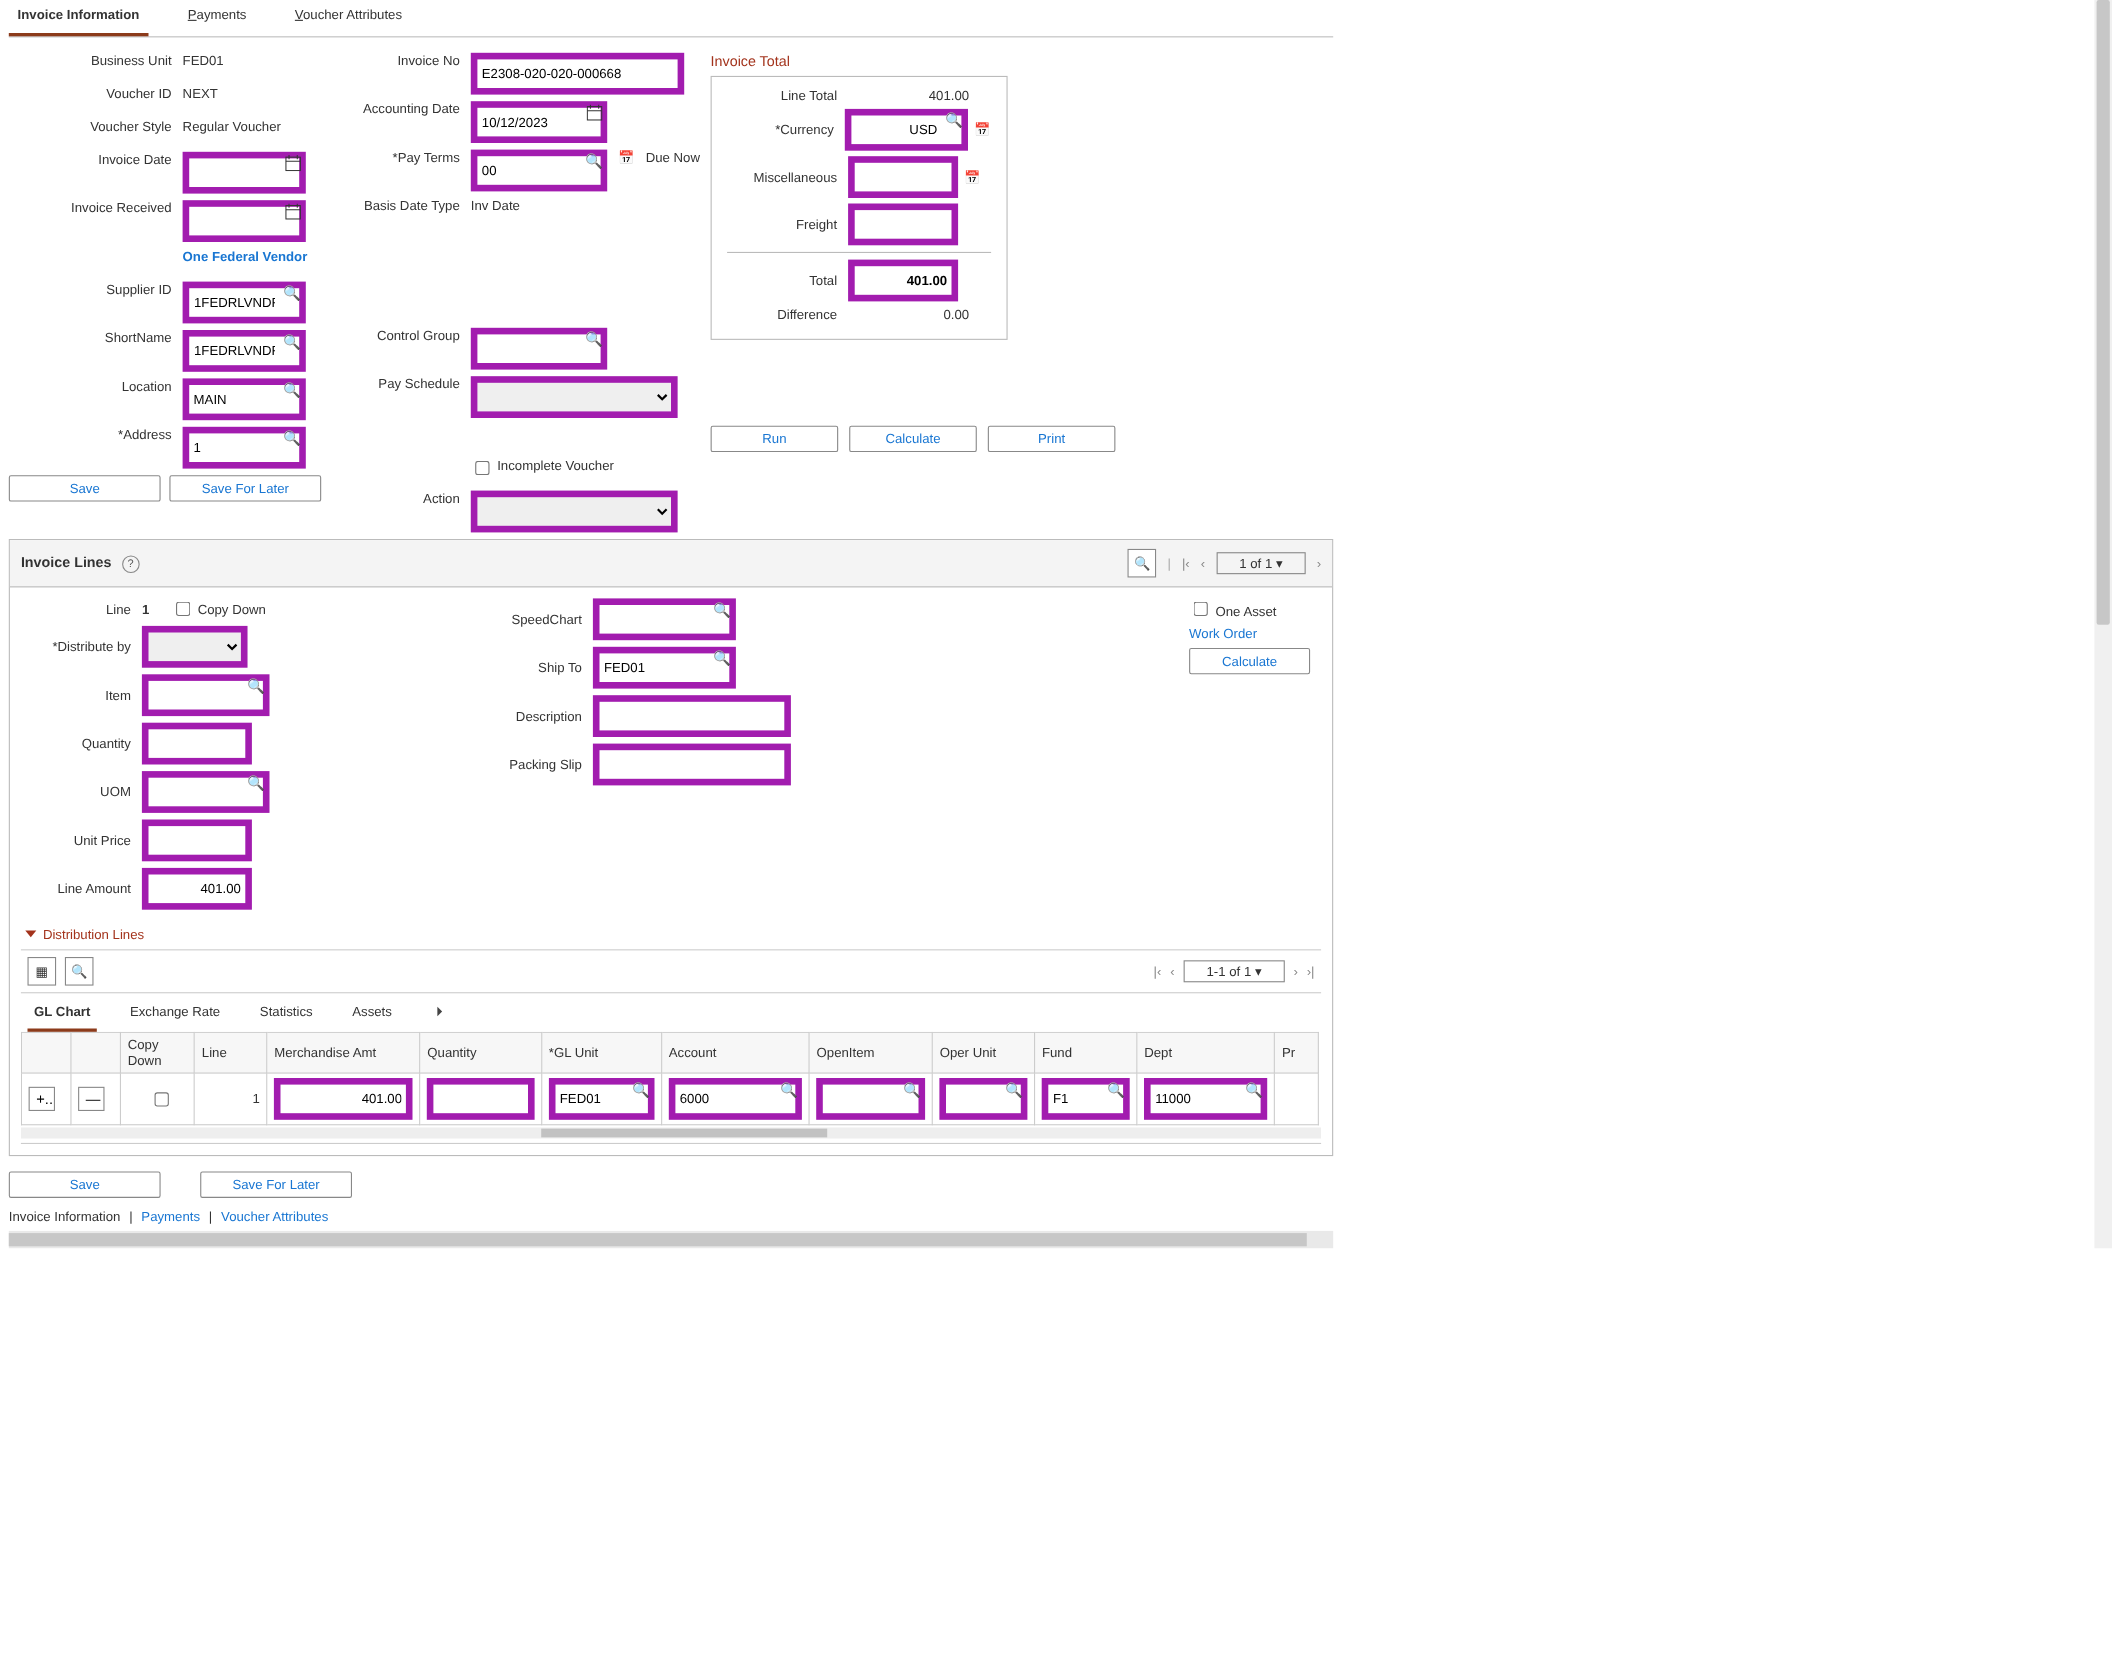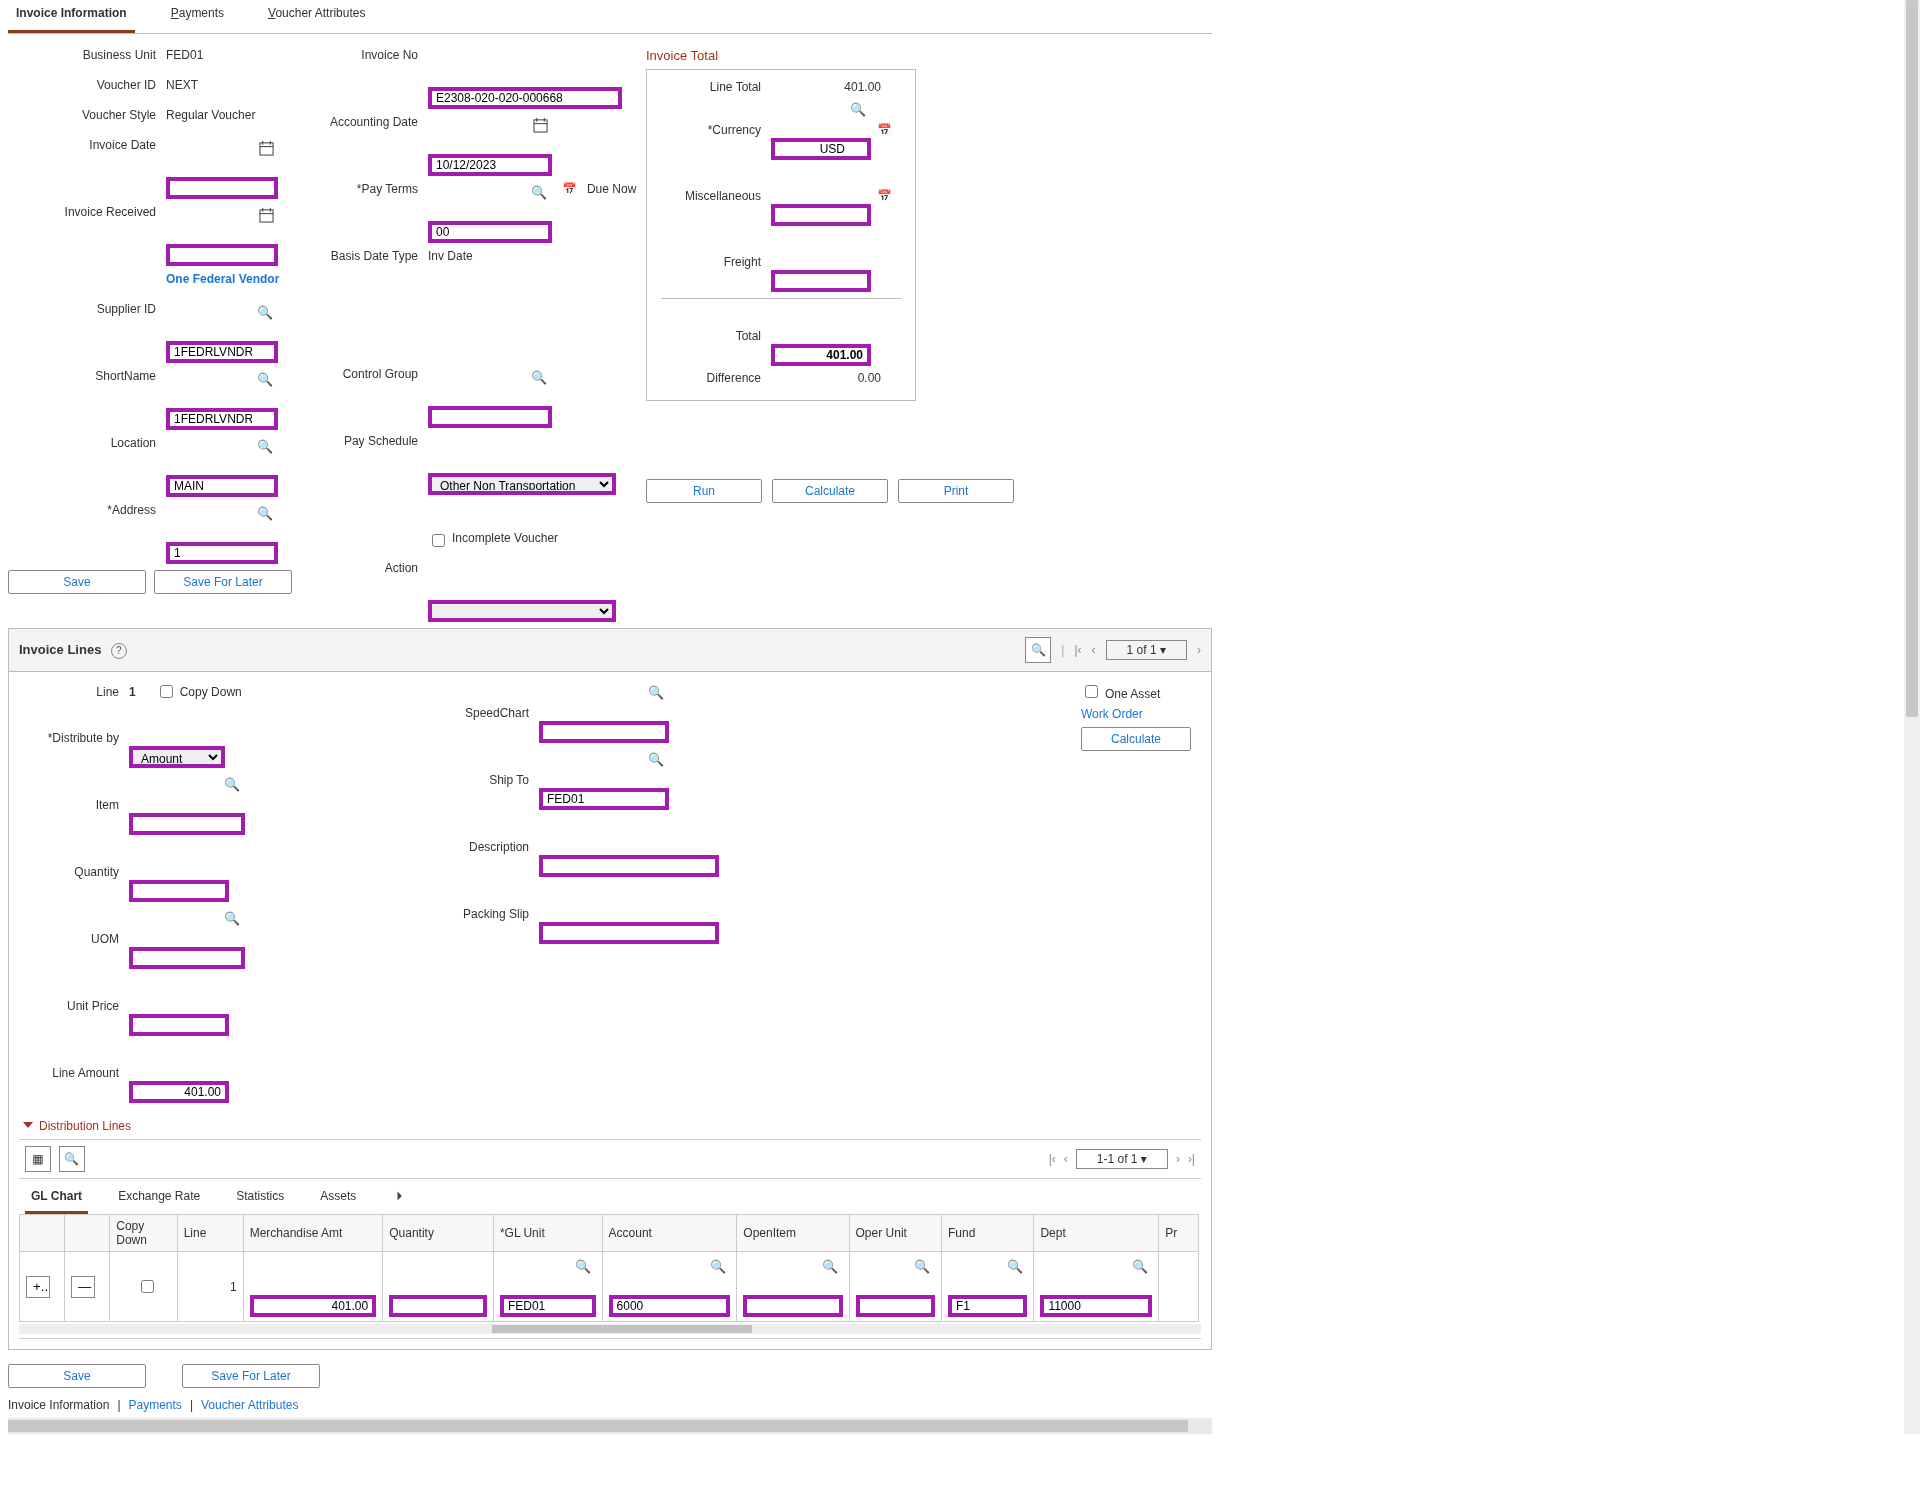--- a/index.html
+++ b/index.html
@@ -16,21 +16,21 @@
 
 .header-area{display:flex;align-items:flex-start;margin-top:14px;}
 .colA{width:290px;}
 .colB{width:340px;}
 .colC{margin-left:8px;}
 .links-col{margin-left:32px;}
 
 .frow{display:flex;align-items:flex-start;margin-bottom:6px;min-height:24px;}
 .flabel{width:148px;text-align:right;padding-right:10px;color:#333;}
 .fvalue{color:#333;}
-input.txt,select.sel{border:4px solid #a21caf;height:22px;padding:1px 4px;font-size:12px;box-sizing:border-box;margin-top:39px;}
+input.txt,select.sel{border:6px solid #a21caf;height:22px;padding:13px 4px;font-size:12px;box-sizing:border-box;}
 .lookup{position:relative;display:inline-block;}
 .lookup input{padding-right:22px;}
 .lookup .mag,.datebox .calicon{position:absolute;right:4px;top:3px;color:#555;font-size:13px;cursor:pointer;}
 .datebox{position:relative;display:inline-block;}
 .datebox input{padding-right:22px;}
 .calicon svg{width:15px;height:15px;}
 
 .btn{background:#fff;border:1px solid #888;color:#1976d2;padding:4px 10px;min-width:138px;text-align:center;cursor:pointer;font-size:12px;border-radius:2px;}
 .btn.small{min-width:auto;padding:3px 10px;}
 .link-item{display:block;color:#1976d2;margin-bottom:2px;font-size:12px;}
@@ -224,21 +224,21 @@
 
   <div class="colC">
     <div class="tot-title">Invoice Total</div>
     <div class="totbox">
       <div class="totrow">
               <div class="tl">Line Total</div>
               <div class="tv">401.00</div>
             </div>
       <div class="totrow">
               <div class="tl">*Currency</div>
-        <span class="lookup"><input class="txt" style="width: 100px; " value="USD"><span class="mag">🔍</span></span>
+        <span class="lookup"><input class="txt" style="width: 112px; " value="USD"><span class="mag">🔍</span></span>
         <span style="margin-left:6px;cursor:pointer;">📅</span>
       </div>
       <div class="totrow">
               <div class="tl">Miscellaneous</div>
               <input class="txt" value="" style="">
         <span style="margin-left:6px;cursor:pointer;">📅</span>
             </div>
       <div class="totrow">
               <div class="tl">Freight</div>
               <input class="txt" value="" style="">

